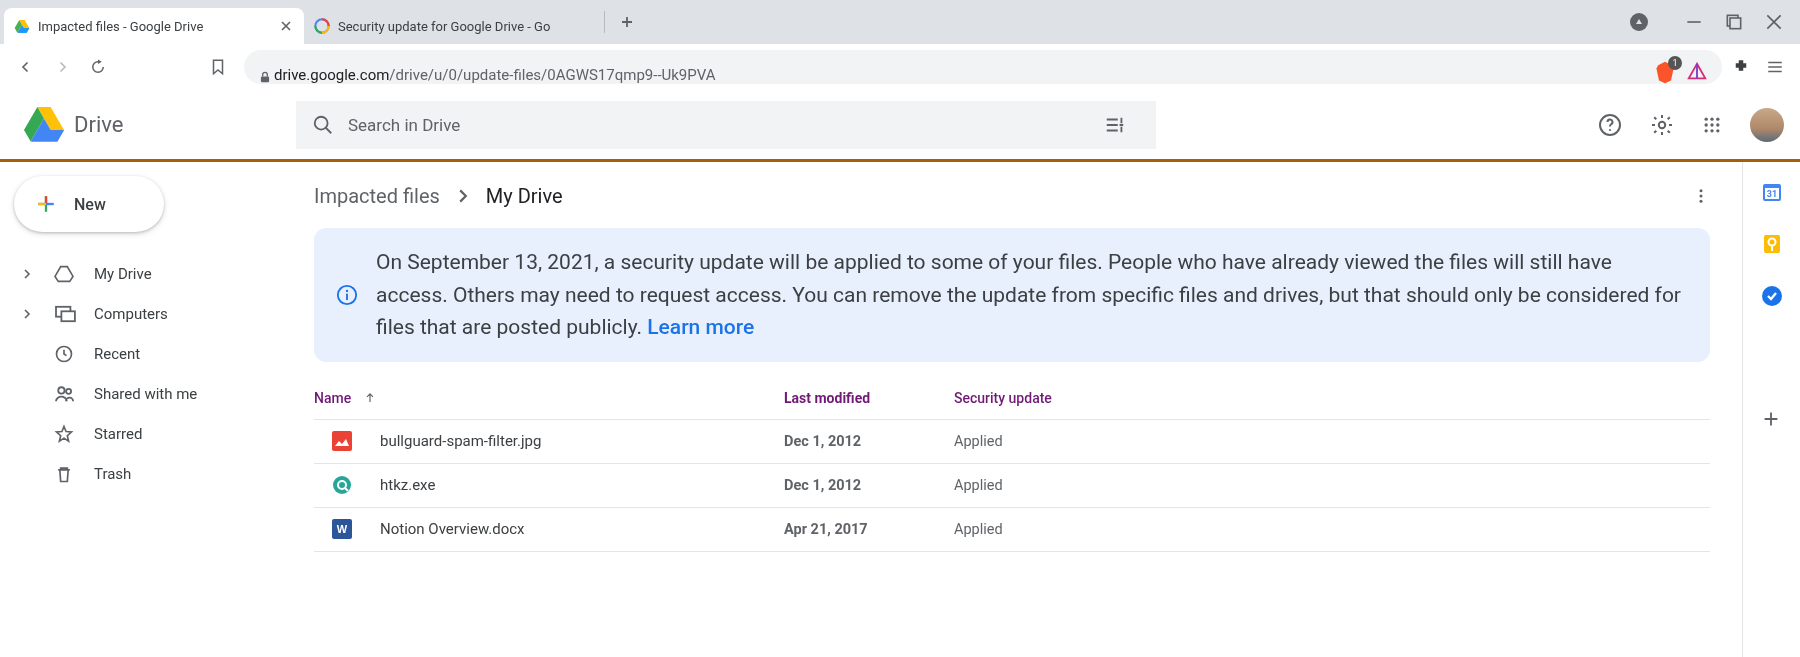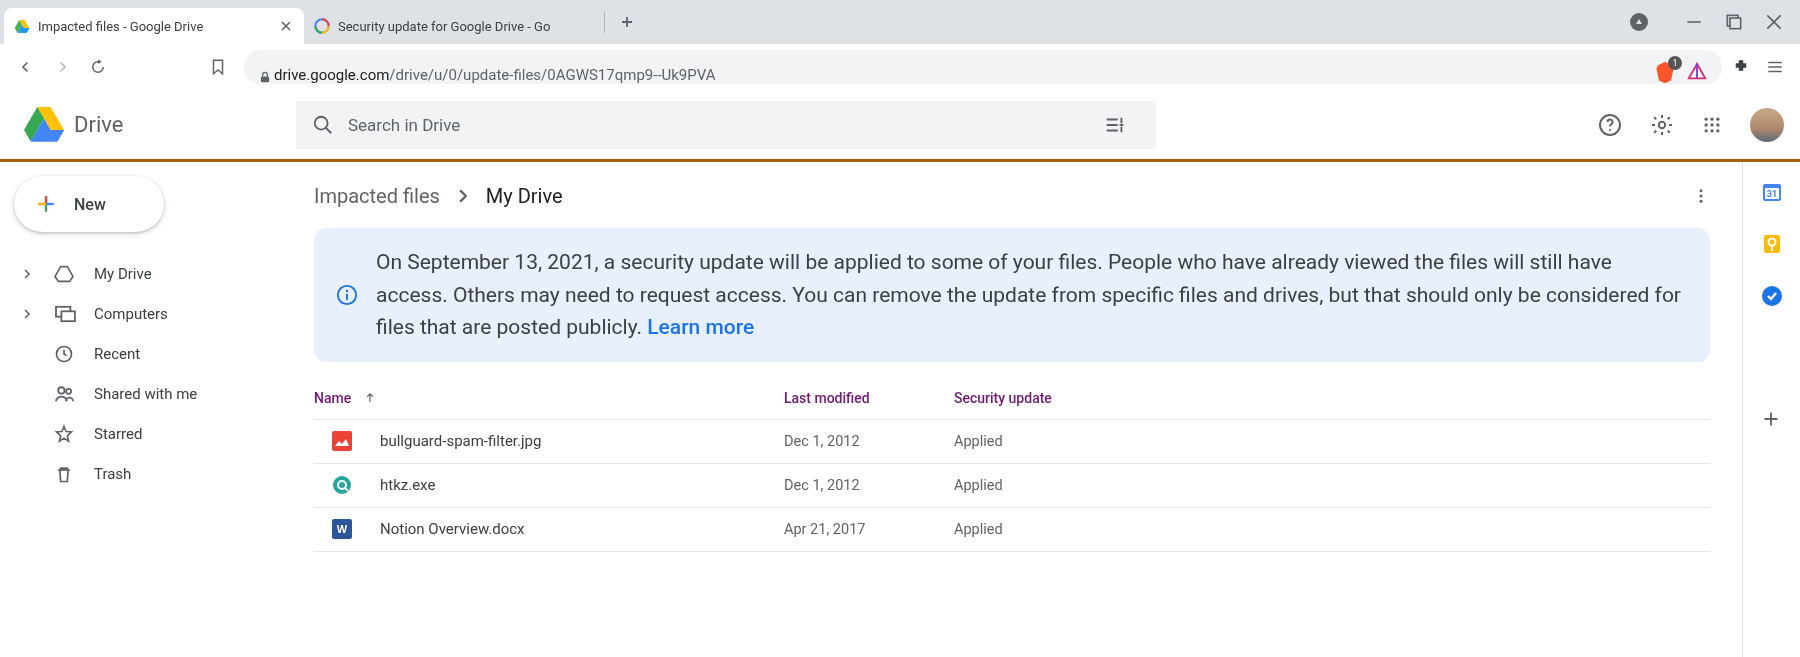--- a/index.html
+++ b/index.html
@@ -65,21 +65,21 @@
   .more-vert{margin-left:auto;color:#5f6368;}
 
   .banner{margin-top:8px;background:#e8f0fe;border-radius:12px;padding:18px 22px;display:flex;gap:18px;font-size:21px;color:#3c4043;line-height:1.55;align-items:center;}
   .banner .info-ico{flex:0 0 22px;color:#1a73e8;margin-top:1px;}
   .banner a{color:#1a73e8;text-decoration:none;font-weight:500;}
 
   .table{margin-top:16px;}
   .thead,.trow{display:flex;align-items:center;border-bottom:1px solid #e5e5e5;}
   .thead{height:42px;font-size:14px;color:#701a75;font-weight:500;}
   .col-name{flex:0 0 470px;display:flex;align-items:center;gap:12px;}
-  .col-mod{flex:0 0 170px;}
+  .col-mod{flex:0 0 170px;font-weight:bold;}
   .col-sec{flex:0 0 210px;}
   .col-act{flex:1;text-align:right;}
   .sort-arrow{color:#5f6368;}
   .trow{height:44px;font-size:15px;color:#3c4043;}
   .trow .fi{width:20px;height:20px;margin-right:16px;margin-left:18px;}
   .trow .fname{color:#3c4043;}
   .trow .meta{color:#5f6368;font-size:14.5px;}
   .trow .action{color:#1a73e8;font-weight:500;font-size:15px;text-align:right;}
 
   .side-panel{width:58px;border-left:1px solid #e5e5e5;display:flex;flex-direction:column;align-items:center;padding-top:18px;gap:28px;color:#5f6368;}

